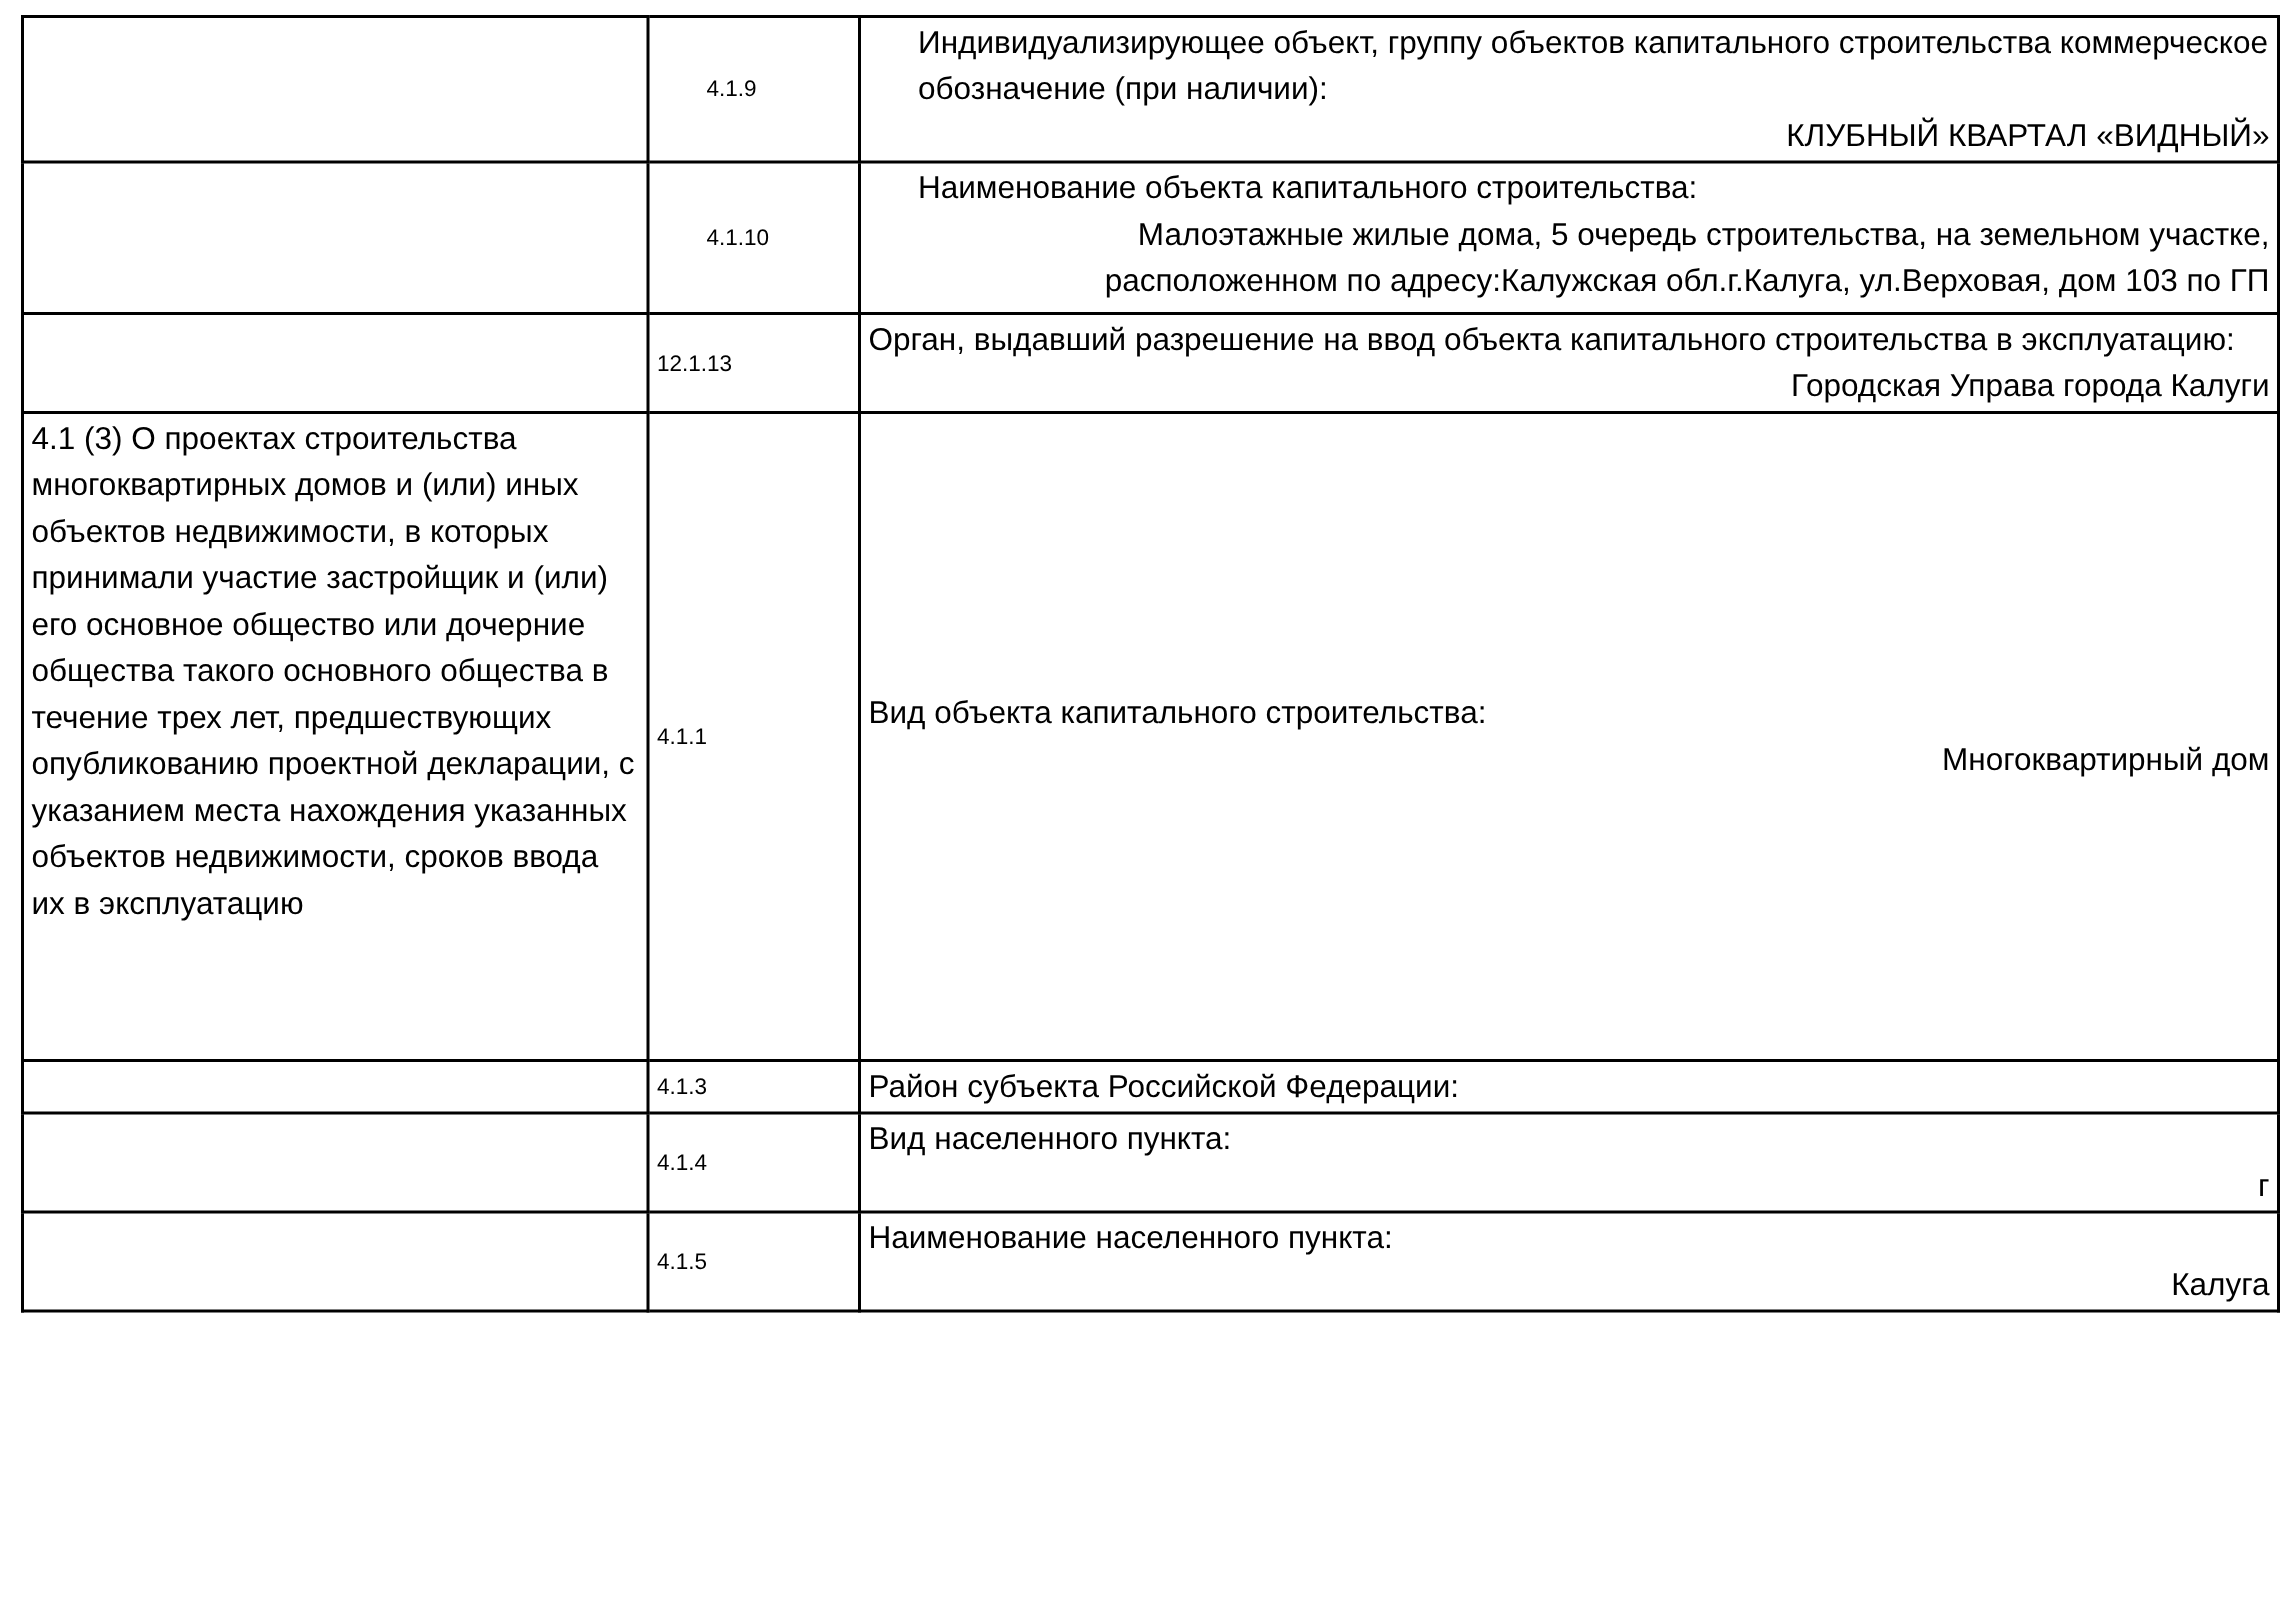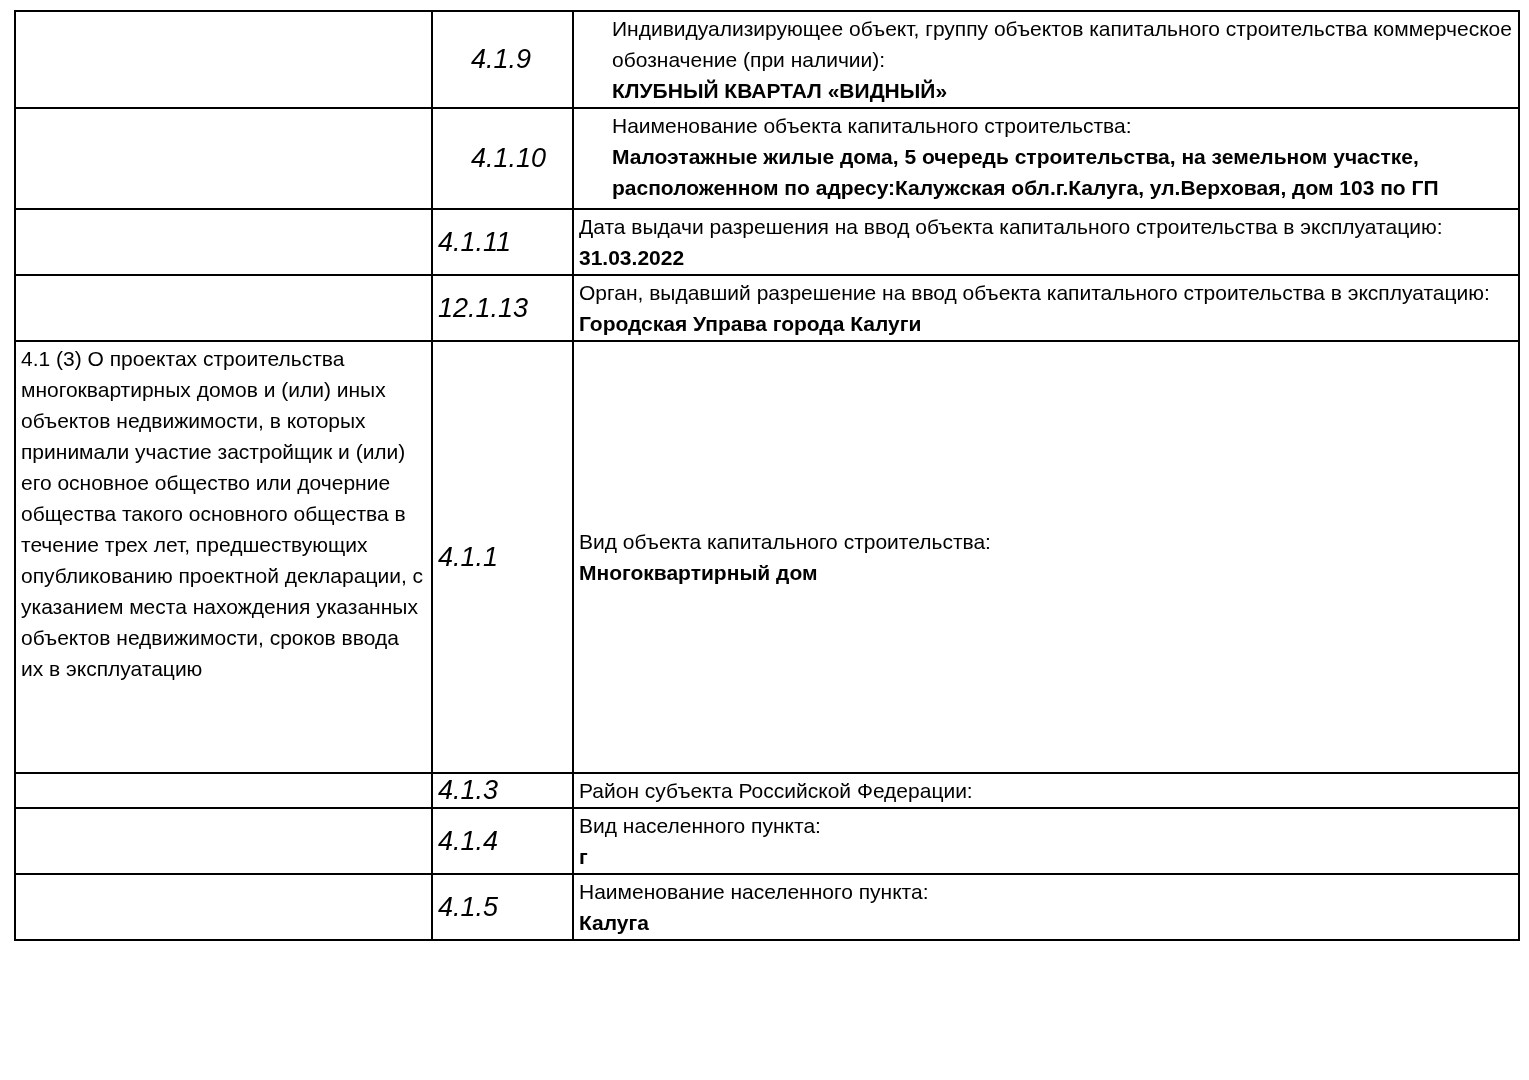--- a/index.html
+++ b/index.html
@@ -24,26 +24,25 @@
     font-size: 21px;
     line-height: 31px;
     vertical-align: top;
     overflow: hidden;
     word-wrap: break-word;
   }
   td.col-note { width: 372px; }
   td.col-code {
     width: 96px;
     vertical-align: middle;
-    font-size: 27px;
-    font-style: italic;
+    font-size: 15px;
   }
   td.col-content { vertical-align: top; }
   .cell-label { font-weight: normal; }
-  .cell-value { font-weight: bold; }
+  .cell-value { font-weight: normal; text-align: right; }
   tr.r-tall td.col-content { vertical-align: middle; margin-left: 16px; }
   tr.r1 td { height: 92px; padding-left: 38px; }
   tr.r2 td { height: 97px; padding-left: 38px; }
   tr.r3 td, tr.r4 td, tr.r5 td { height: 62px; }
   tr.r6 td { height: 428px; }
   tr.r7 td, tr.r9 td, tr.r10 td { height: 62px; }
   tr.r8 td { height: 30px; }
 </style>
 </head>
 <body>
@@ -57,28 +56,20 @@
         <div class="cell-label">Индивидуализирующее объект, группу объектов капитального строительства коммерческое обозначение (при наличии):</div>
         <div class="cell-value">КЛУБНЫЙ КВАРТАЛ «ВИДНЫЙ»</div>
       </td>
     </tr>
     <tr class="r2">
       <td class="col-note"></td>
       <td class="col-code">4.1.10</td>
       <td class="col-content">
         <div class="cell-label">Наименование объекта капитального строительства:</div>
         <div class="cell-value">Малоэтажные жилые дома, 5 очередь строительства, на земельном участке, расположенном по адресу:Калужская обл.г.Калуга, ул.Верховая, дом 103 по ГП</div>
-      </td>
-    </tr>
-    <tr class="r3">
-      <td class="col-note"></td>
-      <td class="col-code">4.1.11</td>
-      <td class="col-content">
-        <div class="cell-label">Дата выдачи разрешения на ввод объекта капитального строительства в эксплуатацию:</div>
-        <div class="cell-value">31.03.2022</div>
       </td>
     </tr>
     <tr class="r5">
       <td class="col-note"></td>
       <td class="col-code">12.1.13</td>
       <td class="col-content">
         <div class="cell-label">Орган, выдавший разрешение на ввод объекта капитального строительства в эксплуатацию:</div>
         <div class="cell-value">Городская Управа города Калуги</div>
       </td>
     </tr>

